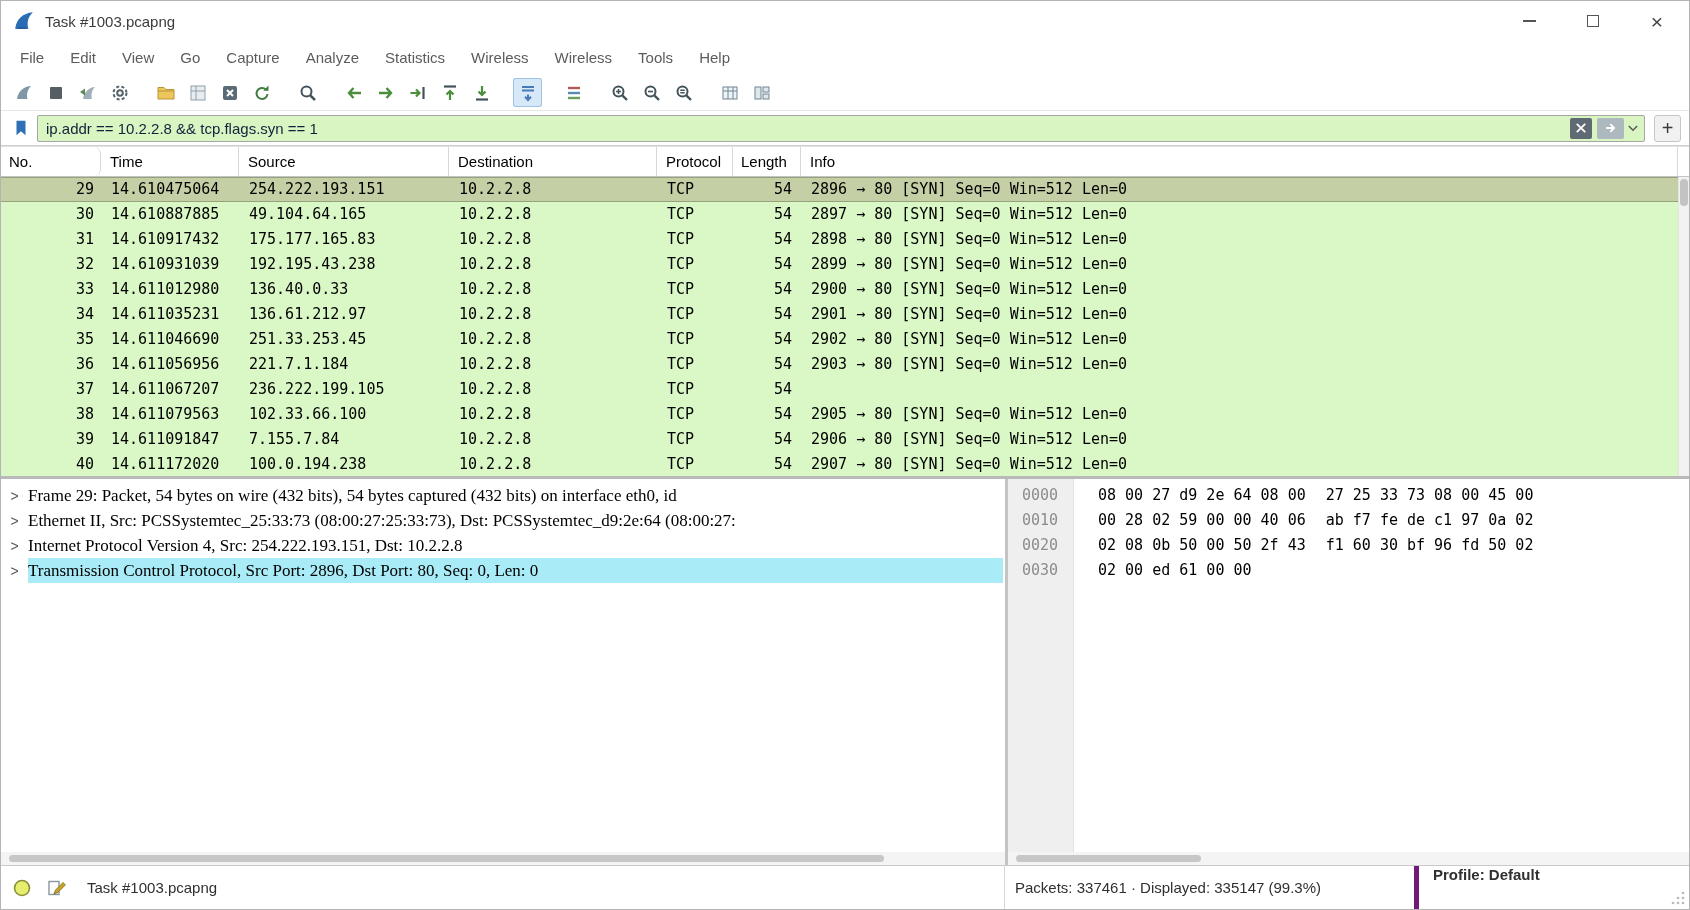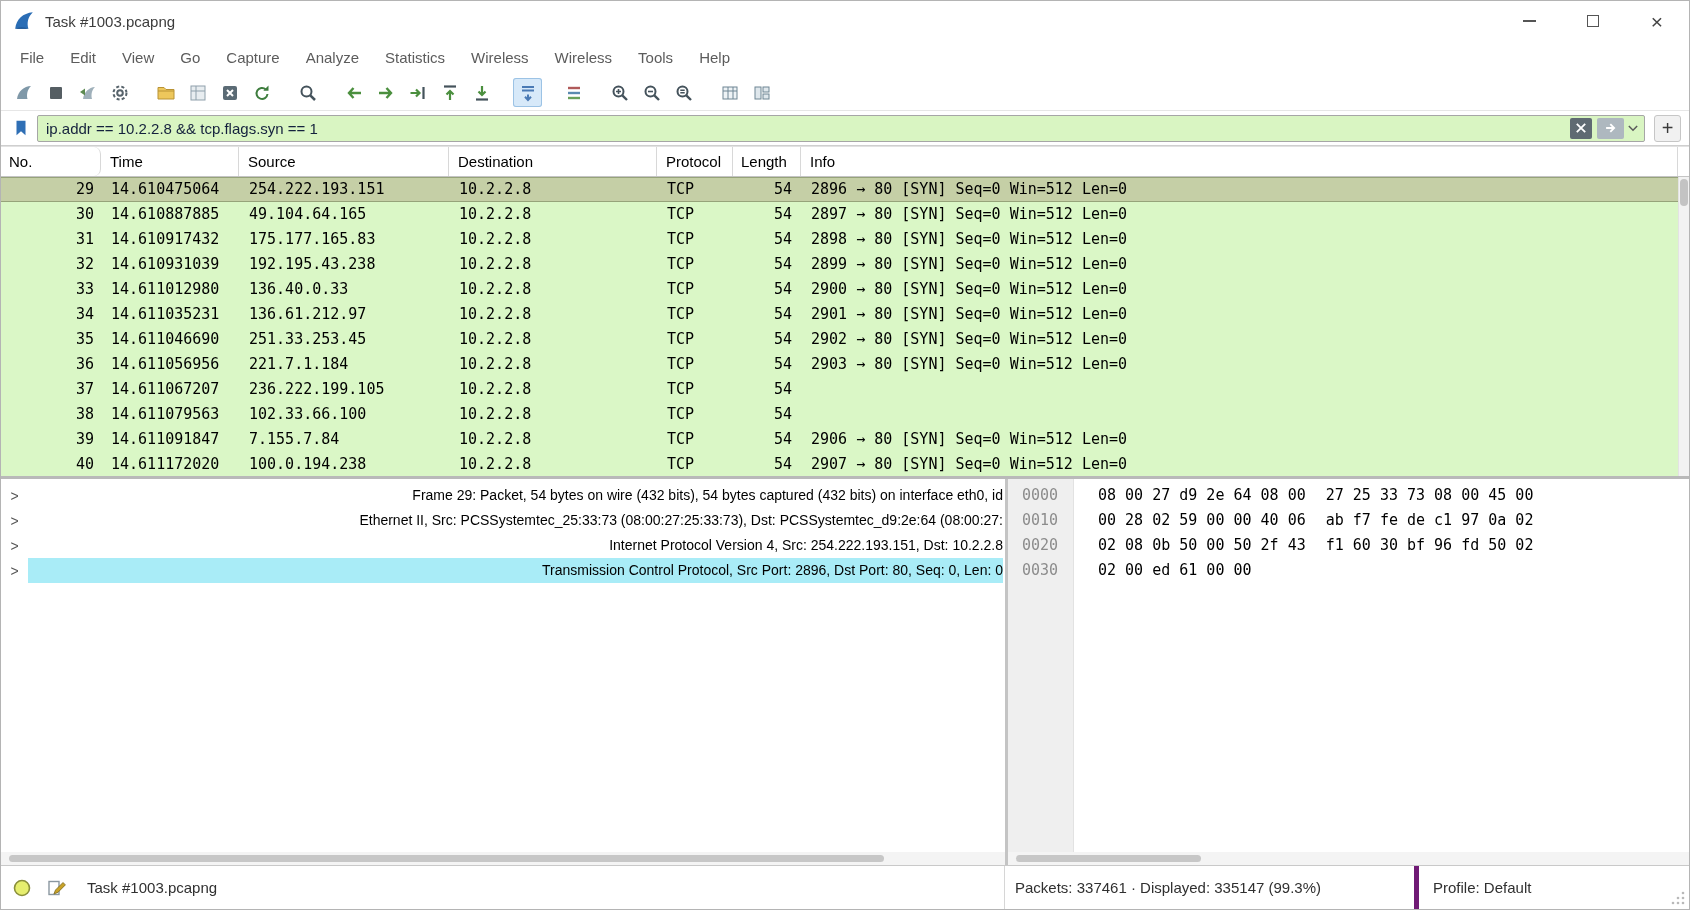--- a/index.html
+++ b/index.html
@@ -66,40 +66,40 @@
   .vscroll { position:absolute; top:30px; right:0; bottom:0; width:11px; background:#f2f2f2; border-left:1px solid #e3e3e3; }
   .vthumb { position:absolute; top:2px; left:1px; width:8px; height:27px; background:#c3c3c3; border-radius:4px; }
 
   .hsplitter { height:3px; flex:none; background:#b9b9b9; }
 
   
   .bottom { flex:1; display:flex; min-height:0; background:#fff; }
   .details-pane { width:1004px; flex:none; position:relative; overflow:hidden; padding-top:4px; }
   .dline { height:25px; display:flex; align-items:center; white-space:pre; }
   .dchev { width:27px; flex:none; text-align:center; font-family:"Liberation Sans",sans-serif; font-size:14px; color:#555; }
-  .dtext { flex:1; font-family:Liberation Sans, sans-serif; font-size:14px; color:#000; line-height:25px; margin-right:2px; overflow:hidden;text-align:right; }
+  .dtext { flex:1; font-family:Liberation Serif, serif; font-size:17px; color:#000; line-height:25px; margin-right:2px; overflow:hidden; }
   .dline.hl .dtext { background:var(--detail-highlight,#a9ecf7); }
   .vsplitter { width:3px; flex:none; background:#c4c4c4; }
   .hex-pane { flex:1; position:relative; overflow:hidden; padding-top:4px; }
   .offset-strip { position:absolute; left:0; top:0; bottom:0; width:66px; background:#efefef; border-right:1px solid #e2e2e2; }
   .hxrow { height:25px; display:flex; position:relative; }
   .hxoff { width:66px; flex:none; padding-left:14px; color:#8c8c8c; font-family:"DejaVu Sans Mono",monospace; font-size:15px; line-height:25px; }
   .hxg1 { margin-left:24px; } .hxg2 { margin-left:20px; }
   .hxg1, .hxg2 { font-family:"DejaVu Sans Mono",monospace; font-size:15px; line-height:25px; color:#000; white-space:pre; }
   .hscroll { position:absolute; left:0; right:0; bottom:0; height:13px; background:#f4f4f4; }
   .hthumb { position:absolute; top:3px; left:8px; height:7px; background:#c7c7c7; border-radius:4px; }
 
   
   .statusbar { height:44px; flex:none; display:flex; align-items:stretch; border-top:1px solid #c9c9c9; background:#fff; font-size:15px; color:#303030; }
   .sb-left { width:1004px; flex:none; display:flex; align-items:center; padding-left:10px; border-right:1px solid #d6d6d6; }
   .sb-icon { width:22px; height:22px; margin-right:12px; display:flex; align-items:center; justify-content:center; }
   .sb-icon svg { width:20px; height:20px; }
   .sb-file { margin-left:8px; }
   .sb-mid { flex:1; display:flex; align-items:center; padding-left:10px; border-right:5px solid #701a75; }
-  .sb-right { width:270px; flex:none; display:flex; align-items:center; padding-left:14px; position:relative; }
+  .sb-right { width:270px; flex:none; display:flex; padding-left:14px; position:relative;font-weight:bold; }
   .grip { position:absolute; right:3px; bottom:3px; width:16px; height:16px; }
   .grip svg { width:16px; height:16px; }
 </style>
 </head>
 <body>
 
 <div class="window">
 
   <div class="titlebar">
     <span class="app-icon"><svg viewBox="0 0 20 20" xmlns="http://www.w3.org/2000/svg">
@@ -382,20 +382,21 @@
           <div class="cell c-proto">TCP</div>
           <div class="cell c-len">54</div>
         </div>
         <div class="prow">
           <div class="cell c-no">38</div>
           <div class="cell c-time">14.611079563</div>
           <div class="cell c-src">102.33.66.100</div>
           <div class="cell c-dst">10.2.2.8</div>
           <div class="cell c-proto">TCP</div>
           <div class="cell c-len">54</div>
+          <div class="cell c-info">2905 → 80 [SYN] Seq=0 Win=512 Len=0</div>
         </div>
         <div class="prow">
           <div class="cell c-no">39</div>
           <div class="cell c-time">14.611091847</div>
           <div class="cell c-src">7.155.7.84</div>
           <div class="cell c-dst">10.2.2.8</div>
           <div class="cell c-proto">TCP</div>
           <div class="cell c-len">54</div>
           <div class="cell c-info">2906 → 80 [SYN] Seq=0 Win=512 Len=0</div>
         </div>

